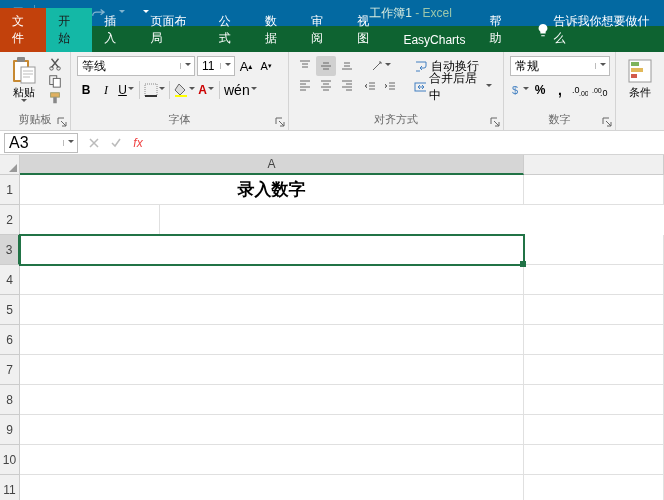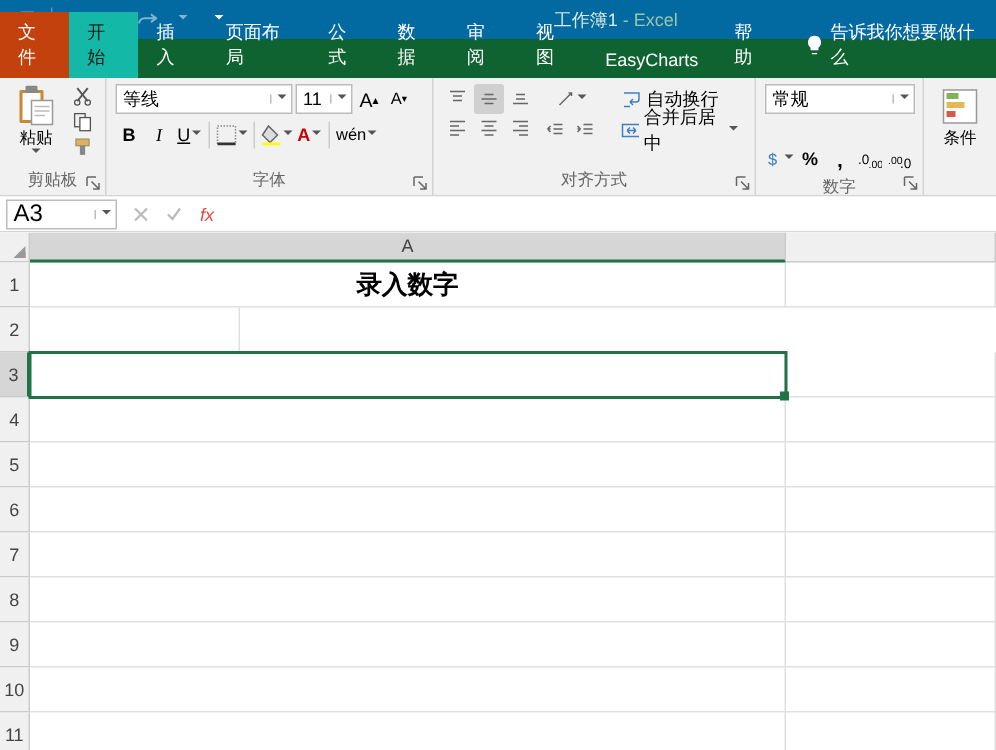--- a/index.html
+++ b/index.html
@@ -39,21 +39,21 @@
 .combo .dd{width:14px;border-left:1px solid #bcbcbc;display:flex;align-items:center;justify-content:center;cursor:pointer;}
 .sm-btn{min-width:18px;height:20px;display:flex;align-items:center;justify-content:center;cursor:pointer;border-radius:2px;}
 .sm-btn .dd-caret{margin-left:1px;}
 
 .align-grid{display:grid;grid-template-columns:repeat(3,20px);grid-auto-rows:18px;gap:1px;}
 .align-col2{display:flex;flex-direction:column;gap:1px;}
 .align-right{display:flex;flex-direction:column;gap:1px;margin-left:6px;}
 .wide-btn{height:20px;border:1px solid transparent;display:flex;align-items:center;padding:0 4px;gap:3px;cursor:pointer;}
 .wide-btn .dd{margin-left:2px;}
 
-.num-col{display:flex;flex-direction:column;gap:20px;}
+.num-col{display:flex;flex-direction:column;gap:4px;}
 .num-row2{display:flex;gap:2px;}
 
 .fx-bar{height:24px;border-bottom:1px solid #d4d4d4;display:flex;align-items:center;background:#fff;}
 .namebox{width:74px;height:20px;border:1px solid #bcbcbc;margin-left:4px;display:flex;align-items:center;}
 .namebox .txt{flex:1;padding:0 4px;font-size:16px;}
 .namebox .dd{width:14px;border-left:1px solid #bcbcbc;display:flex;align-items:center;justify-content:center;cursor:pointer;}
 .fx-btns{display:flex;align-items:center;gap:2px;margin:0 6px;}
 .fx-btn{width:20px;height:20px;display:flex;align-items:center;justify-content:center;color:#999;}
 .fx-input{flex:1;height:20px;border:none;outline:none;padding:0 4px;font-size:12px;}
 
@@ -222,21 +222,21 @@
               </svg>
               <span class="dd-caret caret"></span>
             </div>
           <div class="sm-btn">
               <span style="color:#c00;font-weight:bold">A</span>
               <svg width="12" height="3" style="position:absolute"></svg>
               <span class="dd-caret caret"></span>
             </div>
           <div style="width:1px;height:18px;background:#ccc;margin:0 2px"></div>
           <div class="sm-btn">
-              <span style="font-size:11px">wén</span>
+              <span style="font-size:14px">wén</span>
               <span class="dd-caret caret"></span>
             </div>
         </div>
       </div>
     </div>
     <div class="group-label">字体</div>
     <div class="dlg-launcher">
         <svg viewBox="0 0 12 12">
           <path d="M2 2h6M2 2v6M5 5l5 5M10 6v4H6" stroke="#666" fill="none"></path>
         </svg>

